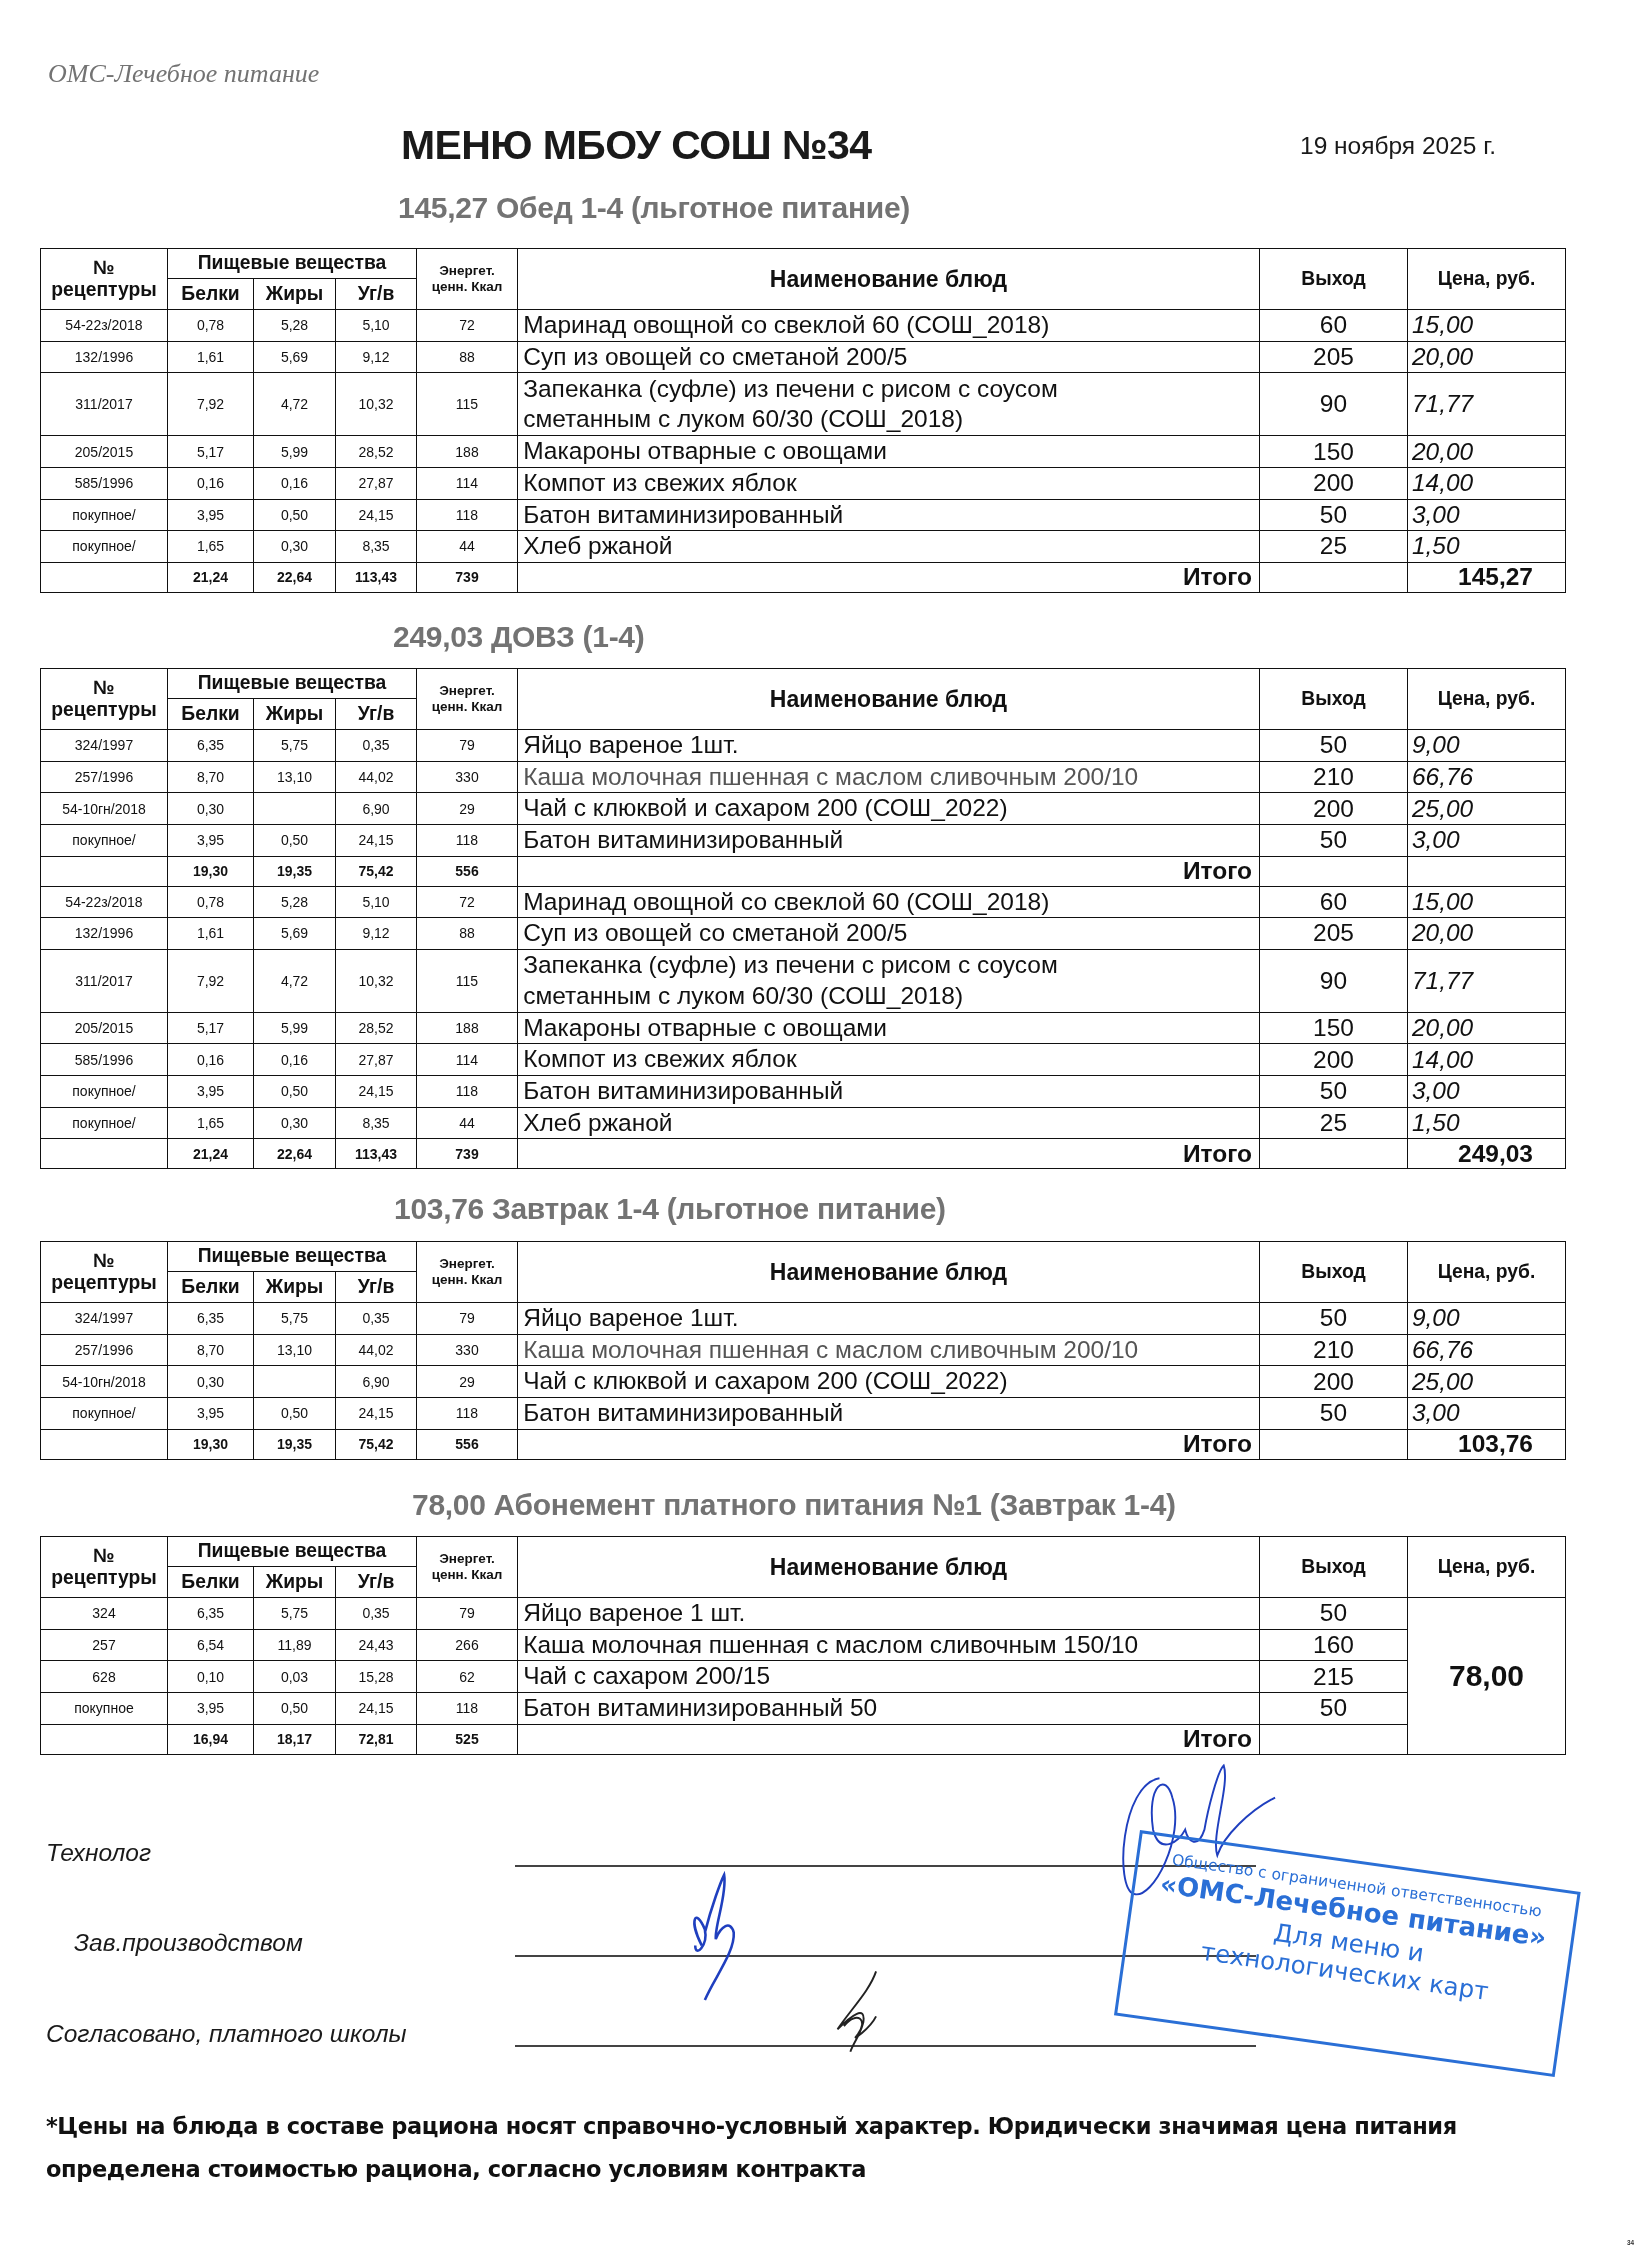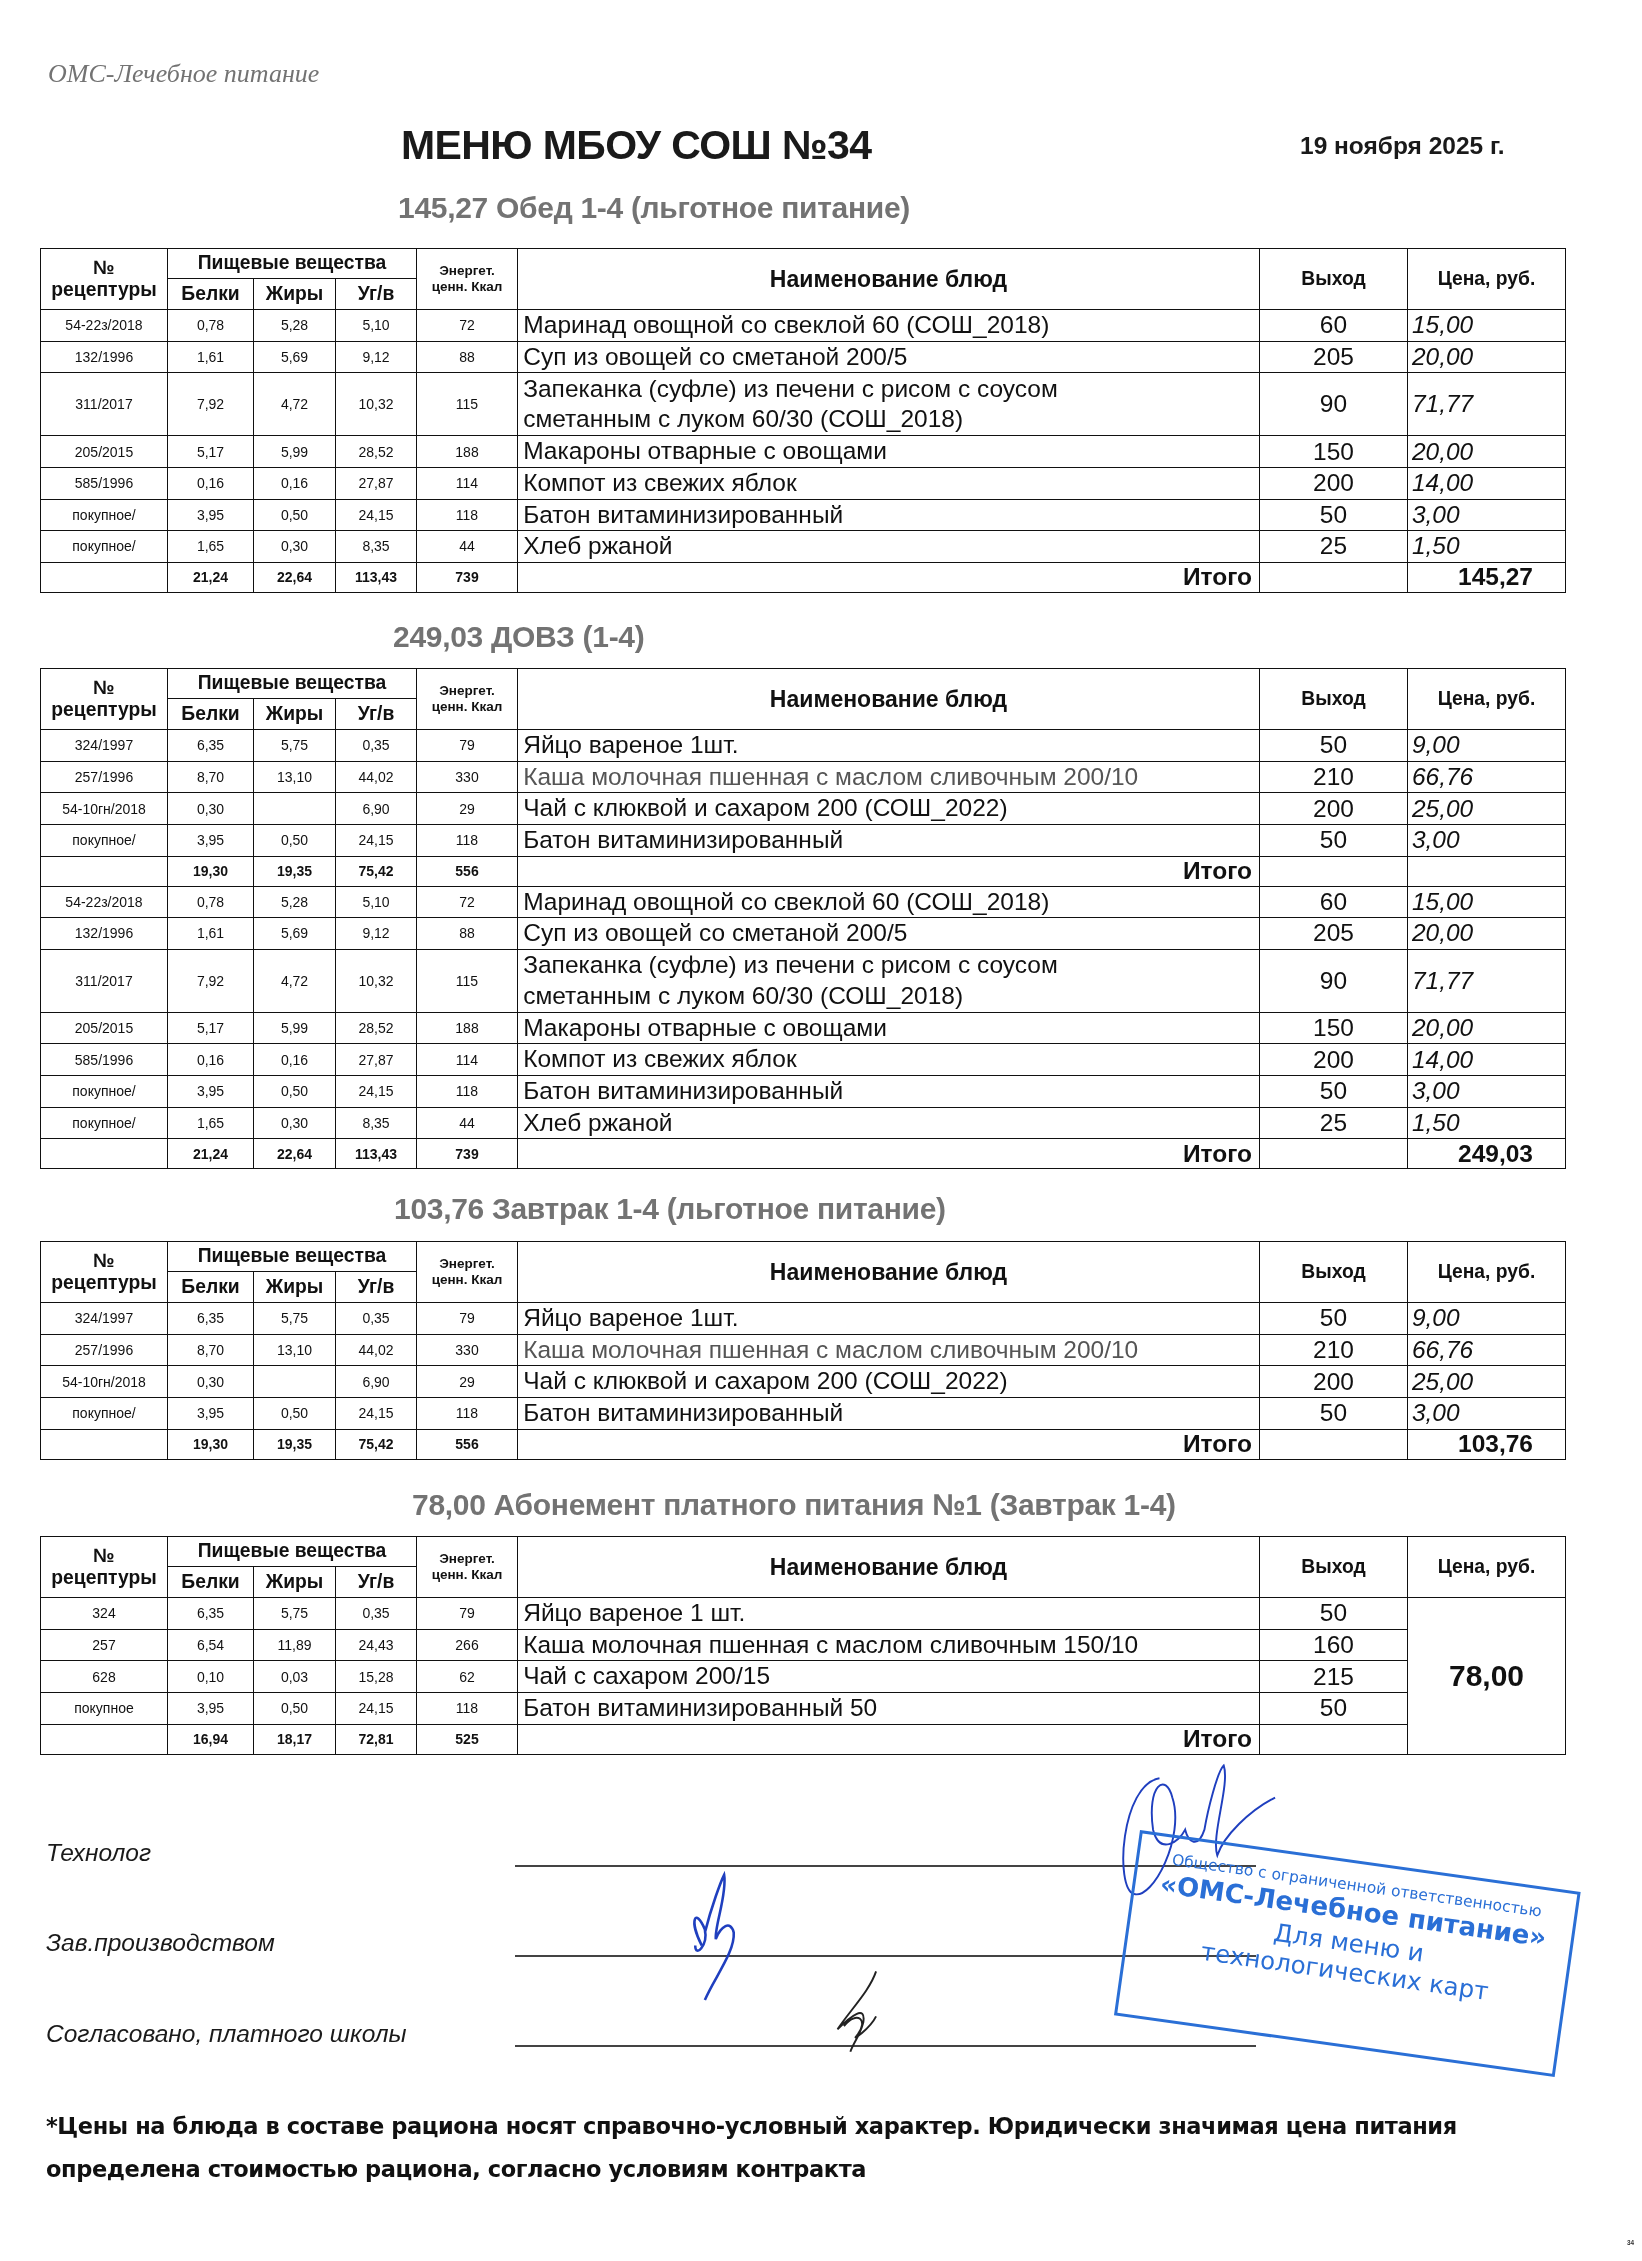--- a/index.html
+++ b/index.html
@@ -1,21 +1,21 @@
 <!DOCTYPE html>
 <html style="font-size:10.3px"><head>
 <meta charset="utf-8">
 <style>
   * { box-sizing: border-box; margin: 0; padding: 0; }
   html, body { width: 1643px; height: 2261px; background: #ffffff; }
   body { position: relative; font-family: "Liberation Sans", sans-serif; color: #111; overflow: hidden; }
 
   .brand { position: absolute; left: 48px; top: 59px; font-family: "Liberation Serif", serif; font-style: italic; font-size: 26px; color: #737373; }
   .doc-title { position: absolute; left: 401px; top: 122px; font-size: 41px; font-weight: bold; letter-spacing: -0.6px; color: #1a1a1a; }
-  .doc-date { position: absolute; left: 1300px; top: 132px; font-size: 24.5px; font-weight: bold; color: #1a1a1a; }
+  .doc-date { position: absolute; left: 1300px; top: 132px; font-size: 24.5px; font-weight: normal; color: #1a1a1a; }
 
   .section-title { position: absolute; font-size: 30px; font-weight: bold; color: #737373; white-space: nowrap; letter-spacing: -0.3px; text-align: right; }
 
   table.menu { position: absolute; left: 40px; width: 1524px; border-collapse: collapse; table-layout: fixed; }
   table.menu td, table.menu th { border: 1.9px solid #111; padding: 0 3.9px; vertical-align: middle; }
   table.menu th { font-weight: bold; font-size: 17.4px; text-align: center; line-height: 1.15; }
   table.menu th.big { font-size: 23px; }
   table.menu th.mid { font-size: 19.3px; }
   table.menu th.small { font-size: 13.5px; margin-top: 40px; }
   table.menu td.n { font-size: 14px; text-align: center; }
@@ -469,21 +469,21 @@
         <td class="tot">72,81</td>
         <td class="tot">525</td>
         <td class="itogo">Итого</td>
         <td></td>
   </tr>
 </tbody>
   </table>
 
 <div class="sig-label" style="top:1839px;">Технолог</div>
 <div class="sig-line" style="top:1865px;"></div>
-<div class="sig-label" style="top:1929px;">Зав.производством</div>
+<div class="sig-label" style="top:1929px;margin-left:28px;">Зав.производством</div>
 <div class="sig-line" style="top:1955px;"></div>
 <div class="sig-label" style="top:2020px;">Согласовано, платного школы</div>
 <div class="sig-line" style="top:2045px;"></div>
 
 <svg class="signature" style="left:676px; top:1868px;" width="77" height="142" viewBox="0 0 120 220">
   <path d="M40 120 C20 80, 30 60, 45 95 C50 120, 30 140, 30 120 M45 100 C55 60, 70 20, 75 10 C80 40, 60 90, 62 110 C70 90, 85 80, 90 100 C92 130, 60 170, 45 205" fill="none" stroke="#1f3fbf" stroke-width="4"></path>
 </svg>
 <svg class="signature" style="left:831px; top:1965px;" width="58" height="90" viewBox="0 0 90 140">
   <path d="M70 10 C60 40, 30 70, 10 100 C30 80, 55 60, 50 90 C45 110, 35 120, 30 135 M20 95 C40 70, 60 85, 40 110 C30 120, 60 100, 70 80" fill="none" stroke="#222" stroke-width="3"></path>
 </svg>

